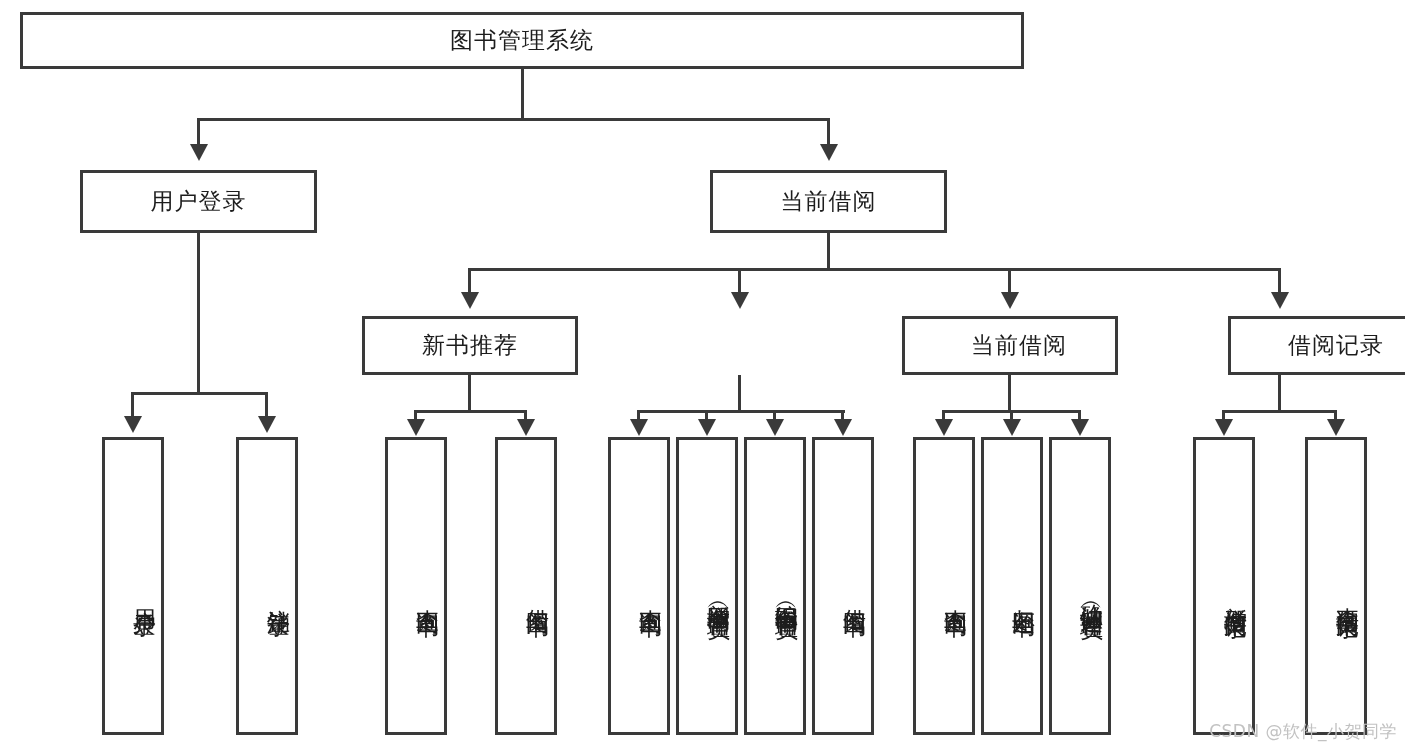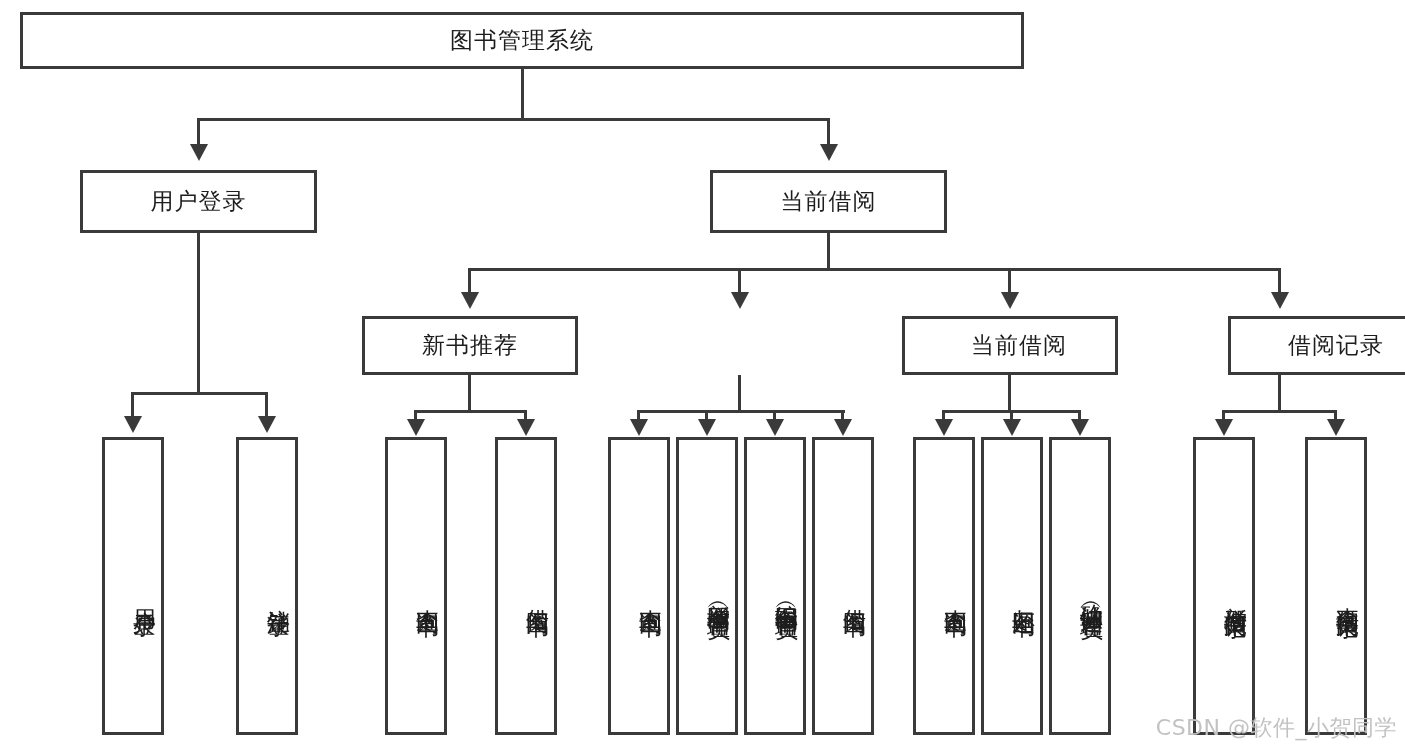--- a/index.html
+++ b/index.html
@@ -64,21 +64,21 @@
     height: 0;
     border-left: 9px solid transparent;
     border-right: 9px solid transparent;
     border-top: 17px solid #3a3a3a;
     z-index: 2;
   }
   #watermark {
     position: absolute;
     right: 8px;
     bottom: 4px;
-    font-size: 22px;
+    font-size: 17px;
     color: #c2c2c2;
     letter-spacing: 0.5px;
     z-index: 5;
     white-space: nowrap;
   }
 </style>
 </head>
 <body>
 
 <div id="canvas">

